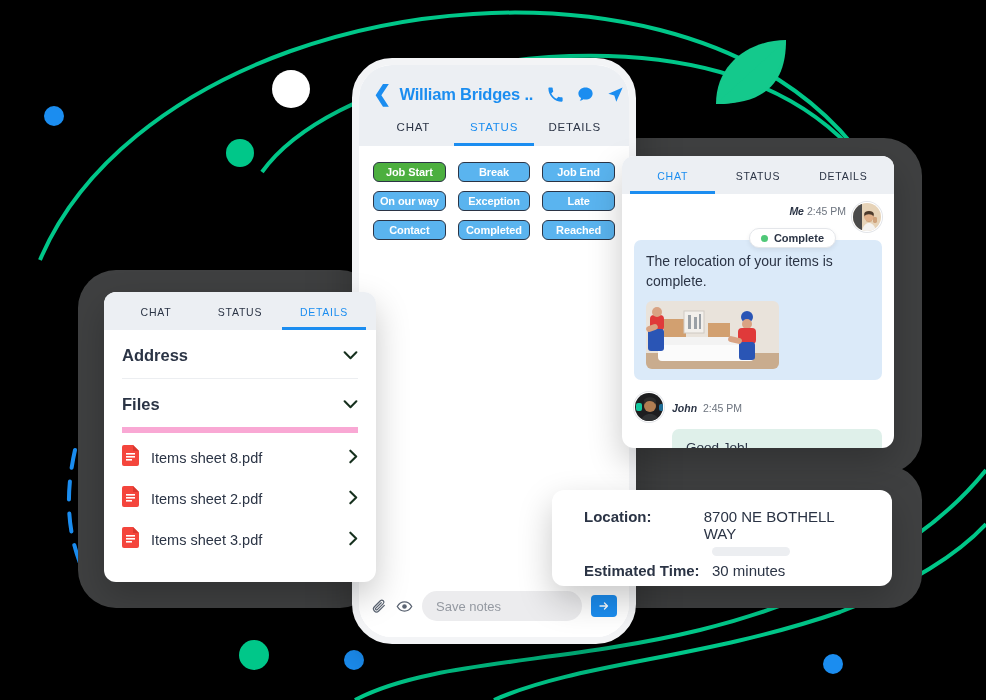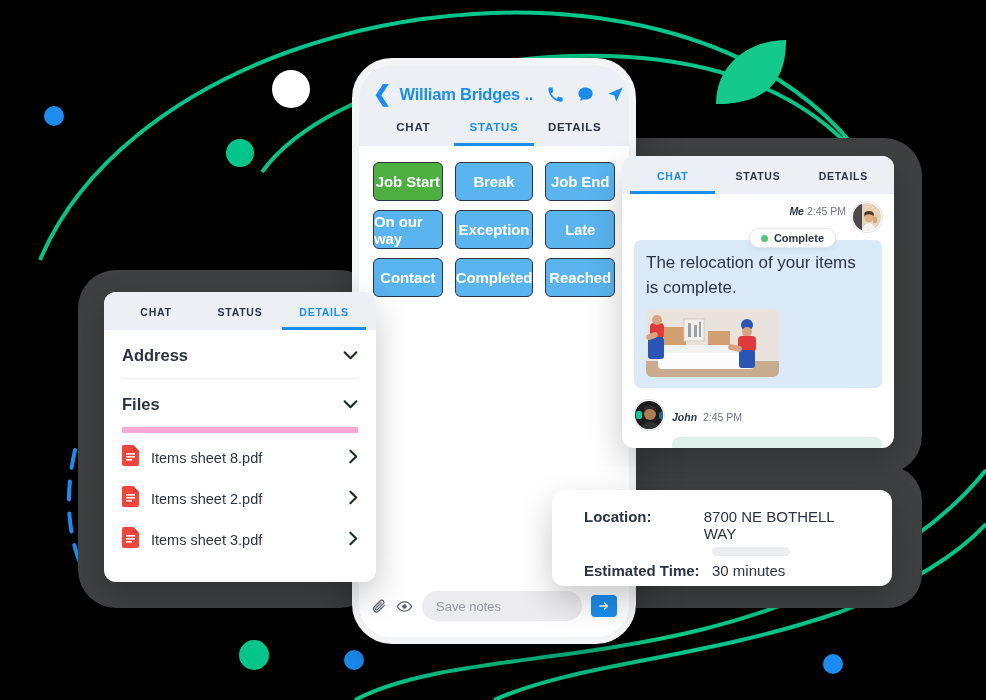--- a/index.html
+++ b/index.html
@@ -31,29 +31,29 @@
   }
   #phone-inner { position:absolute; inset:0; background:#fff; display:flex; flex-direction:column; }
   #phone-header { background:#eceff3; padding:18px 14px 0 14px; }
   .ph-title-row { display:flex; align-items:center; gap:7px; }
   .back-chevron { color:#1b8df0; font-size:22px; font-weight:700; line-height:1; margin-right:1px; }
   .ph-name { color:#1b8df0; font-size:16.5px; font-weight:700; letter-spacing:-.2px; white-space:nowrap; }
   .ph-icons { display:flex; align-items:center; gap:11px; margin-left:6px; }
   .ph-icons svg { display:block; }
 
   .tabs { display:flex; margin-top:16px; }
-  .tab { flex:1; text-align:center; font-size:11.5px; font-weight:700; letter-spacing:.75px;
+  .tab { flex:1; text-align:center; font-size:11.5px; font-weight:400; letter-spacing:.75px;
          color:#2b3445; padding-bottom:10px; border-bottom:3px solid transparent; }
   .tab.active { color:#1b8df0; border-bottom-color:#1b8df0; }
 
   #phone-body { flex:1; background:#fff; padding:16px 14px; }
   .status-grid { display:grid; grid-template-columns:repeat(3,1fr); gap:9px 12px; }
   .st-btn {
-    height:39px; border-radius:6px; display:flex; align-items:center; justify-content:center;
-    color:#fff; font-size:15px; font-weight:700; letter-spacing:-.1px;
+    height:20px; border-radius:6px; display:flex; align-items:center; justify-content:center;
+    color:#fff; font-size:11px; font-weight:700; letter-spacing:-.1px;
     background:#5ab4ef; border:1.4px solid #2b3445;
   }
   .st-btn.green { background:#4caf3f; }
 
   #phone-footer { background:#fff; padding:10px 12px 16px 12px; display:flex; align-items:center; gap:9px; }
   .foot-ico { color:#5b6472; display:flex; }
   .note-input {
     flex:1; height:30px; background:#ececee; border-radius:15px;
     display:flex; align-items:center; padding:10px 14px;
     font-size:13px; color:#9499a1;
@@ -96,21 +96,21 @@
   .badge {
     position:absolute; right:46px; top:26px;
     background:#fff; border:1px solid #e4e6ea; border-radius:14px;
     padding:3px 11px; display:flex; align-items:center; gap:6px;
     font-size:11px; font-weight:700; color:#2b3445;
     box-shadow:0 2px 5px rgba(0,0,0,.07);
   }
   .badge .gdot { width:7px; height:7px; border-radius:50%; background:#4fc878; }
   .bubble-me {
     margin-top:8px; background:#dbeaf9; border-radius:7px; padding:11px 12px;
-    font-size:17px; color:#2b3445; line-height:1.45;
+    font-size:14px; color:#2b3445; line-height:1.45;
   }
   .thumb { margin-top:9px; width:133px; height:68px; border-radius:6px; overflow:hidden; }
   .msg-john-head { display:flex; align-items:center; gap:8px; margin-top:12px; }
   .bubble-john {
     margin-top:7px; margin-left:38px; background:#dff0ea; border-radius:7px;
     padding:11px 14px; font-size:13.5px; color:#2b3445;
   }
 
   
   #loc-card {

